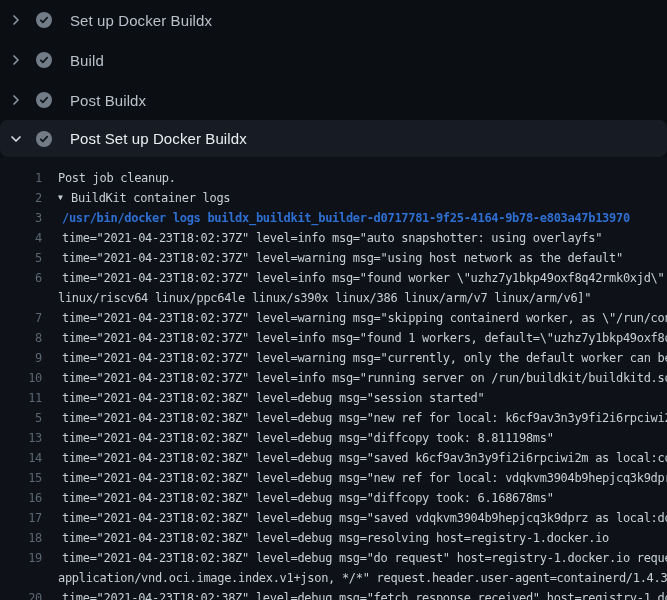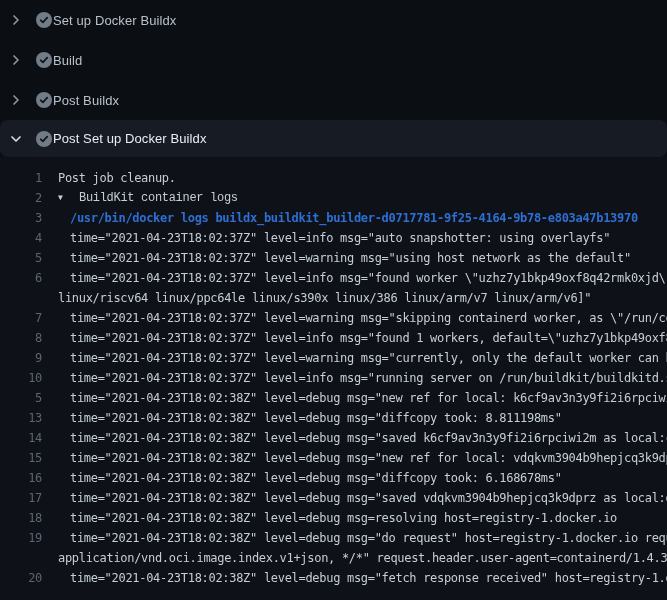--- a/index.html
+++ b/index.html
@@ -28,46 +28,46 @@
   .step-row{
     height:40px;display:flex;align-items:center;
     padding-left:8px;cursor:pointer;
   }
   .step-row.expanded{
     height:37px;background:var(--header-bg);border-radius:8px;
   }
   .chev{width:16px;height:16px;flex:none;display:flex;align-items:center;justify-content:center;}
   .check{width:16px;height:16px;flex:none;margin-left:12px;display:flex;align-items:center;justify-content:center;}
   .step-label{
-    margin-left:1px;font-size:13px;font-weight:500;
+    margin-left:18px;font-size:15px;font-weight:500;
     color:var(--step-label);letter-spacing:.1px;
   }
   .step-row.expanded .step-label{color:var(--step-label-active);}
   .log{
     width:667px;height:443px;background:var(--log-bg);
     padding-top:11px;overflow:hidden;
   }
   .log-row{
     display:flex;height:20px;line-height:20px;
     font-family:"DejaVu Sans Mono", monospace;
     font-size:12px;letter-spacing:-0.3px;
     white-space:pre;
   }
   .num{
     width:42px;flex:none;text-align:right;
     color:var(--line-number);cursor:pointer;
   }
   .txt{margin-left:16px;color:var(--log-text);white-space:pre;}
-  .indent-group .txt{margin-left:28px;}
+  .indent-group .txt{margin-left:20px;}
   .style-command .txt{color:var(--command-blue);font-weight:bold;}
   .toggle{
     margin-left:16px;width:13px;flex:none;font-size:8px;
     color:var(--log-text);cursor:pointer;line-height:20px;
   }
-  .style-group .txt{margin-left:8px;font-family:Liberation Mono, monospace;}
+  .style-group .txt{margin-left:0px;}
 </style>
 </head>
 <body>
 
 <div class="panel">
 
   <div class="steps">
 
     <div class="step-row">
       <span class="chev">
@@ -137,20 +137,21 @@
         <div class="log-row indent-base style-group"><span class="num">2</span><span class="toggle">▼</span><span class="txt">BuildKit container logs</span></div>
         <div class="log-row indent-group style-command"><span class="num">3</span><span class="txt">/usr/bin/docker logs buildx_buildkit_builder-d0717781-9f25-4164-9b78-e803a47b13970</span></div>
         <div class="log-row indent-group style-plain"><span class="num">4</span><span class="txt">time="2021-04-23T18:02:37Z" level=info msg="auto snapshotter: using overlayfs"</span></div>
         <div class="log-row indent-group style-plain"><span class="num">5</span><span class="txt">time="2021-04-23T18:02:37Z" level=warning msg="using host network as the default"</span></div>
         <div class="log-row indent-group style-plain"><span class="num">6</span><span class="txt">time="2021-04-23T18:02:37Z" level=info msg="found worker \"uzhz7y1bkp49oxf8q42rmk0xjd\" platforms=[linux/amd64 linux/arm64</span></div>
         <div class="log-row indent-base style-plain"><span class="num"></span><span class="txt">linux/riscv64 linux/ppc64le linux/s390x linux/386 linux/arm/v7 linux/arm/v6]"</span></div>
         <div class="log-row indent-group style-plain"><span class="num">7</span><span class="txt">time="2021-04-23T18:02:37Z" level=warning msg="skipping containerd worker, as \"/run/containerd/containerd.sock\" does not exist"</span></div>
         <div class="log-row indent-group style-plain"><span class="num">8</span><span class="txt">time="2021-04-23T18:02:37Z" level=info msg="found 1 workers, default=\"uzhz7y1bkp49oxf8q42rmk0xjd\""</span></div>
         <div class="log-row indent-group style-plain"><span class="num">9</span><span class="txt">time="2021-04-23T18:02:37Z" level=warning msg="currently, only the default worker can be used."</span></div>
         <div class="log-row indent-group style-plain"><span class="num">10</span><span class="txt">time="2021-04-23T18:02:37Z" level=info msg="running server on /run/buildkit/buildkitd.sock"</span></div>
+        <div class="log-row indent-group style-plain"><span class="num">11</span><span class="txt">time="2021-04-23T18:02:38Z" level=debug msg="session started"</span></div>
         <div class="log-row indent-group style-plain"><span class="num">5</span><span class="txt">time="2021-04-23T18:02:38Z" level=debug msg="new ref for local: k6cf9av3n3y9fi2i6rpciwi2m"</span></div>
         <div class="log-row indent-group style-plain"><span class="num">13</span><span class="txt">time="2021-04-23T18:02:38Z" level=debug msg="diffcopy took: 8.811198ms"</span></div>
         <div class="log-row indent-group style-plain"><span class="num">14</span><span class="txt">time="2021-04-23T18:02:38Z" level=debug msg="saved k6cf9av3n3y9fi2i6rpciwi2m as local:context"</span></div>
         <div class="log-row indent-group style-plain"><span class="num">15</span><span class="txt">time="2021-04-23T18:02:38Z" level=debug msg="new ref for local: vdqkvm3904b9hepjcq3k9dprz"</span></div>
         <div class="log-row indent-group style-plain"><span class="num">16</span><span class="txt">time="2021-04-23T18:02:38Z" level=debug msg="diffcopy took: 6.168678ms"</span></div>
         <div class="log-row indent-group style-plain"><span class="num">17</span><span class="txt">time="2021-04-23T18:02:38Z" level=debug msg="saved vdqkvm3904b9hepjcq3k9dprz as local:dockerfile"</span></div>
         <div class="log-row indent-group style-plain"><span class="num">18</span><span class="txt">time="2021-04-23T18:02:38Z" level=debug msg=resolving host=registry-1.docker.io</span></div>
         <div class="log-row indent-group style-plain"><span class="num">19</span><span class="txt">time="2021-04-23T18:02:38Z" level=debug msg="do request" host=registry-1.docker.io request.header.accept="application/vnd</span></div>
         <div class="log-row indent-base style-plain"><span class="num"></span><span class="txt">application/vnd.oci.image.index.v1+json, */*" request.header.user-agent=containerd/1.4.3+unknown request.method=HEAD</span></div>
         <div class="log-row indent-group style-plain"><span class="num">20</span><span class="txt">time="2021-04-23T18:02:38Z" level=debug msg="fetch response received" host=registry-1.docker.io</span></div>

